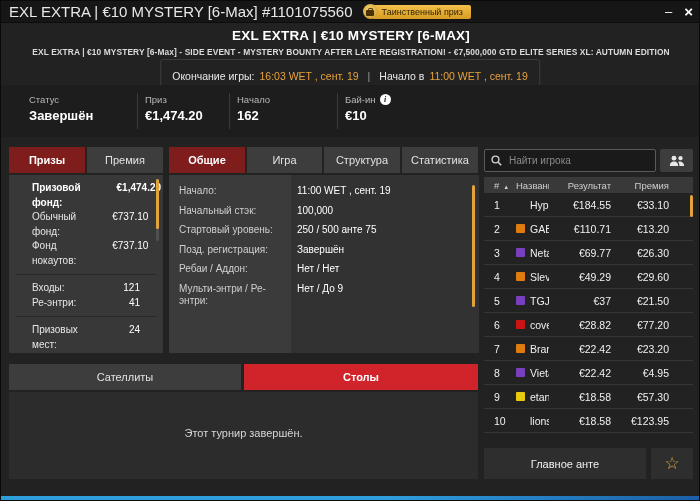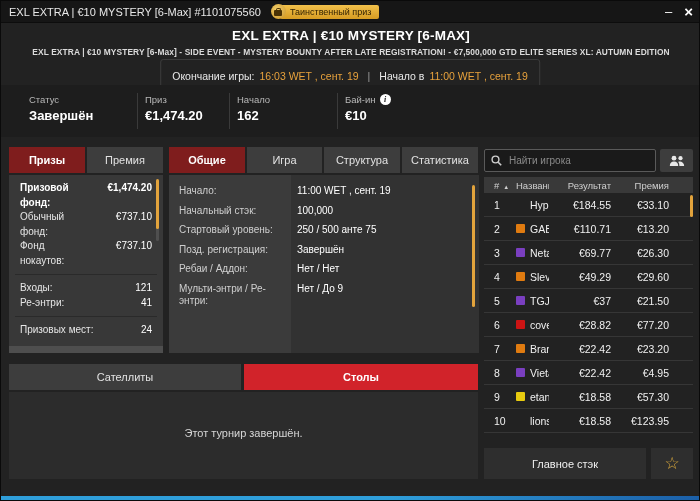--- a/index.html
+++ b/index.html
@@ -3,21 +3,21 @@
 <meta charset="utf-8">
 <style>
   html,body{margin:0;padding:0;background:#000;}
   .window{position:relative;width:700px;height:501px;background:#222;overflow:hidden;
           font-family:"Liberation Sans",sans-serif;box-sizing:border-box;border:1px solid #0a0a0a;}
   .abs{position:absolute;}
 
   
   .titlebar{position:absolute;top:0;left:0;width:700px;height:22px;background:#161616;
             display:flex;align-items:center;padding:0 8px;box-sizing:border-box;border-bottom:1px solid #0d0d0d;}
-  .tb-title{font-size:11px;color:#e8e8e8;white-space:nowrap;}
+  .tb-title{font-size:15px;color:#e8e8e8;white-space:nowrap;}
   .badge-wrap{display:flex;align-items:center;margin-left:10px;}
   .badge-circle{width:15px;height:15px;border-radius:50%;background:radial-gradient(circle at 40% 35%,#f4cf6a,#c89227);
                 display:flex;flex-direction:column;align-items:center;justify-content:center;z-index:2;}
   .bc-handle{width:5px;height:3px;border:1px solid #4a3205;border-bottom:none;border-radius:2px 2px 0 0;box-sizing:border-box;}
   .bc-body{width:8px;height:6px;background:#4a3205;border-radius:1px;margin-top:-1px;}
   .badge-pill{height:14px;line-height:14px;background:linear-gradient(#f2c14b,#d79c22);color:#332200;
               font-size:9px;padding:0 8px 0 10px;margin-left:-6px;border-radius:2px;white-space:nowrap;}
   .tb-controls{margin-left:auto;display:flex;align-items:center;gap:12px;}
   .tb-min{color:#fff;font-size:13px;cursor:default;line-height:10px;}
   .tb-close{color:#fff;font-size:15px;font-weight:bold;cursor:default;line-height:14px;}
@@ -45,21 +45,21 @@
   .tab{position:absolute;top:146px;height:26px;display:flex;align-items:center;justify-content:center;
        font-size:11px;color:#e2e2e2;background:#3d3d3d;cursor:default;}
   .tab.active{background:#7f1d1d;color:#fff;font-weight:bold;}
   .btab{position:absolute;top:363px;height:26px;display:flex;align-items:center;justify-content:center;
         font-size:11px;color:#e2e2e2;background:#3d3d3d;cursor:default;}
   .btab.active{background:#d1232a;color:#fff;font-weight:bold;}
 
   
   .lpanel{position:absolute;top:174px;left:8px;width:154px;height:178px;background:#383838;overflow:hidden;
           padding-top:6px;box-sizing:border-box;}
-  .lp-row{display:flex;justify-content:space-between;padding:0 11px;font-size:10px;line-height:14.5px;color:#e6e6e6;gap:36px;}
+  .lp-row{display:flex;justify-content:space-between;padding:0 23px;font-size:10px;line-height:14.5px;color:#e6e6e6;gap:36px;}
   .lp-row .v{color:#fff;}
   .lp-row.bold, .lp-row.bold .v{font-weight:bold;color:#fff;}
   .lp-div{height:1px;background:#2a2a2a;margin:6px 6px;}
   .payout{height:24px;display:flex;justify-content:space-between;align-items:center;
           padding:0 10px;font-size:10px;color:#f0f0f0;margin:0 0 3px 0;}
   .payout .amt{font-weight:bold;}
   .p1{background:#4e4e4e;margin-top:8px;}
   .p2{background:#414141;}
 
   
@@ -357,19 +357,19 @@
           <span class="sq"></span>
           <span>lionsilly19</span>
         </span>
       <span class="col-res">€18.58</span>
       <span class="col-prem">€123.95</span>
     </div>
   </div>
 
   <div class="abs sb-thumb" style="left:689px;top:194px;width:3px;height:22px"></div>
 
-  <div class="lobby-btn">Главное стэк</div>
+  <div class="lobby-btn">Главное анте</div>
   <div class="star-btn">
     <span>☆</span>
   </div>
 
   <div class="blue-strip"></div>
 </div>
 
 </body></html>

